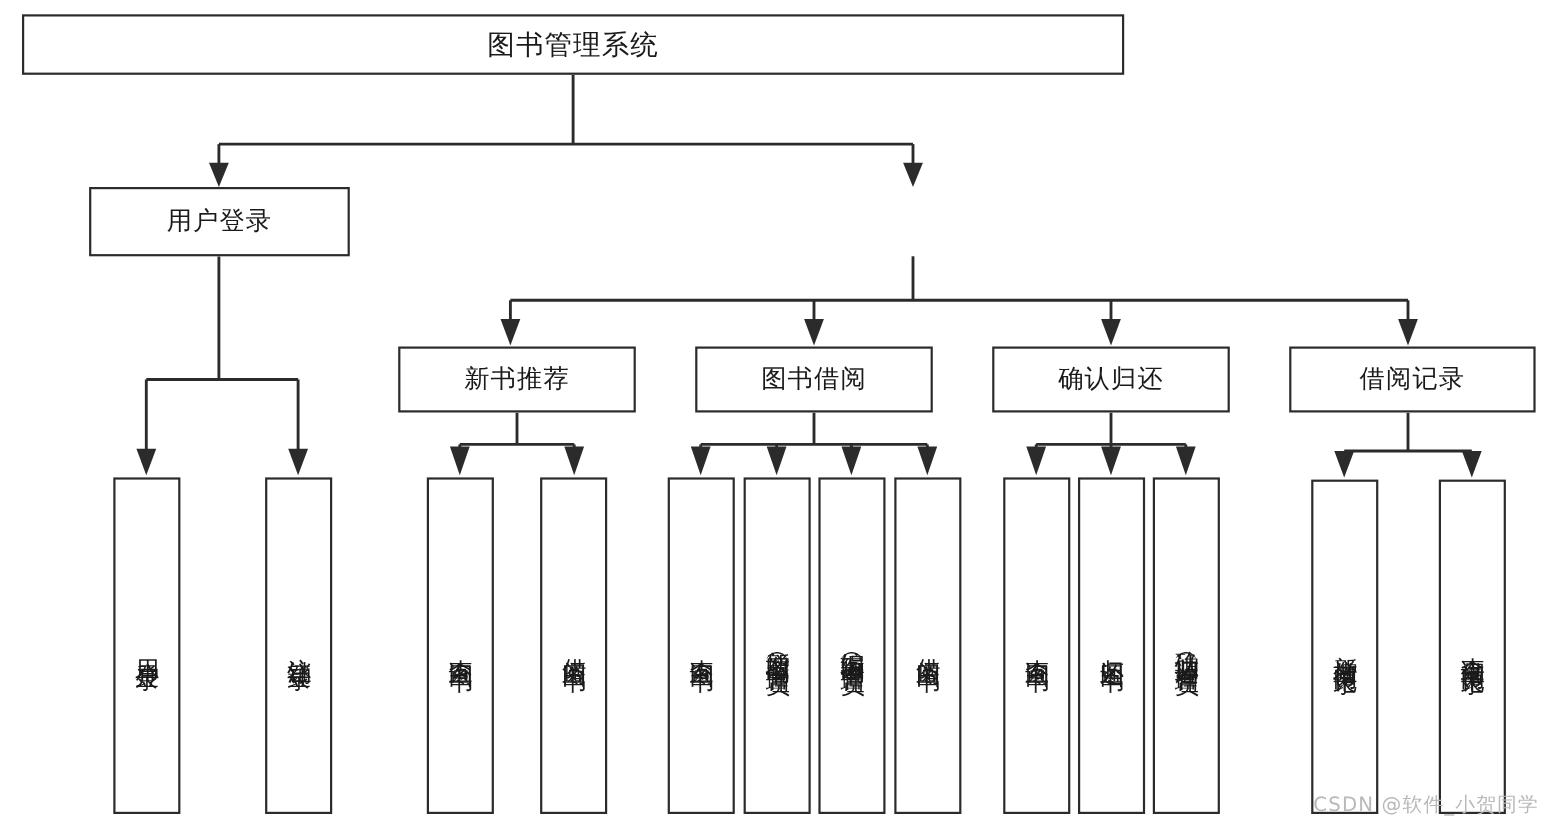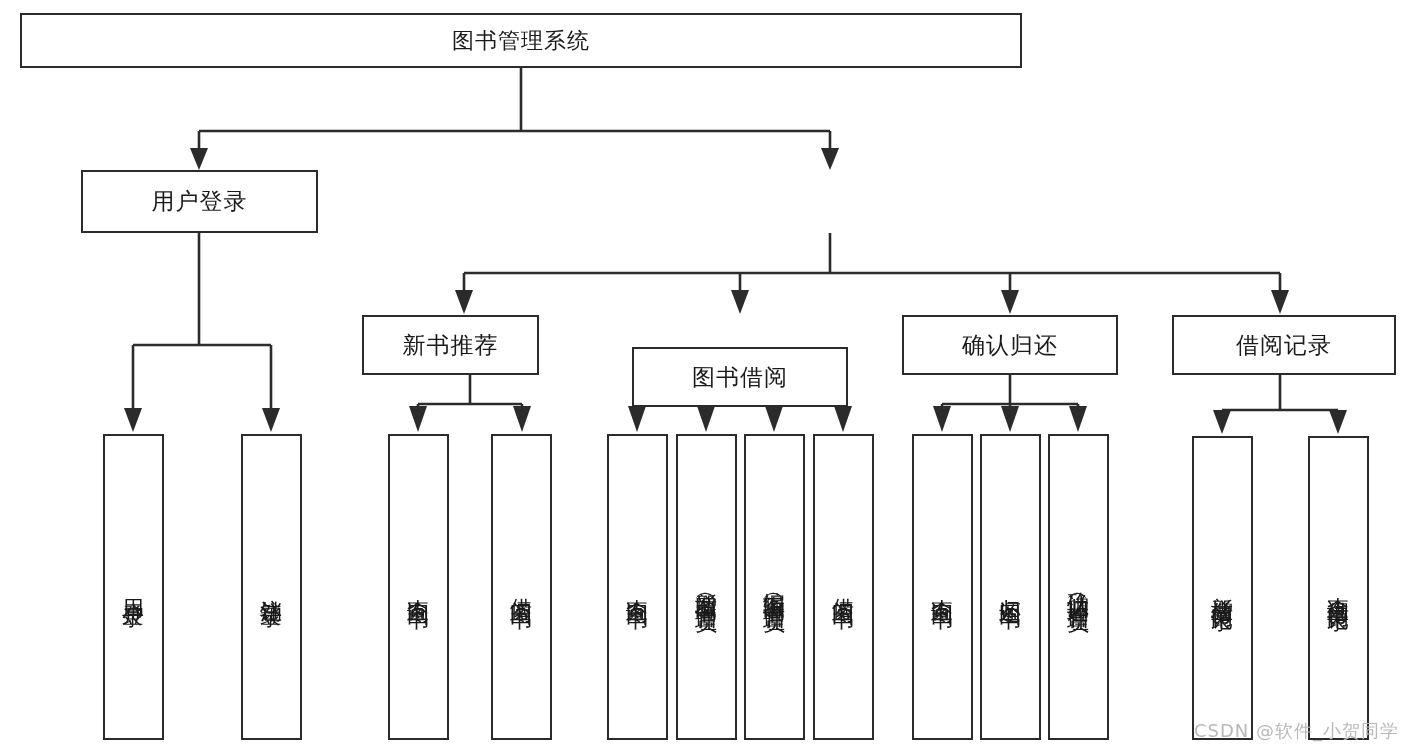--- a/index.html
+++ b/index.html
@@ -34,21 +34,21 @@
   }
   .node.leaf .label{
     writing-mode:vertical-rl;
     text-orientation:upright;
     font-size:22px;
     letter-spacing:3px;
     line-height:1.05;
     white-space:normal;
     max-height:295px;
   }
-  .node.root .label{font-size:22px;}
+  .node.root .label{font-size:25px;}
 
   .watermark{
     position:absolute;
     right:6px;
     bottom:4px;
     font-size:18px;
     color:#b9b9b9;
     letter-spacing:1px;
     white-space:nowrap;
     user-select:none;
@@ -127,24 +127,24 @@
   </svg>
 
   <div class="node root" style="left:20px;top:13px;width:1002px;height:55px;">
     <span class="label">图书管理系统</span>
   </div>
 
   <div class="node" style="left:81px;top:170px;width:237px;height:63px;">
     <span class="label">用户登录</span>
   </div>
 
-  <div class="node" style="left:362px;top:315px;width:177px;height:60px;">
+  <div class="node" style="left:362px;top:315px;width:216px;height:60px;">
     <span class="label">新书推荐</span>
   </div>
-  <div class="node" style="left:632px;top:315px;width:216px;height:60px;margin-top:32px;">
+  <div class="node" style="left:632px;top:315px;width:216px;height:60px;">
     <span class="label">图书借阅</span>
   </div>
   <div class="node" style="left:902px;top:315px;width:216px;height:60px;">
     <span class="label">确认归还</span>
   </div>
   <div class="node" style="left:1172px;top:315px;width:224px;height:60px;">
     <span class="label">借阅记录</span>
   </div>
 
   <div class="node leaf" style="left:103px;top:434px;width:61px;height:306px;">

